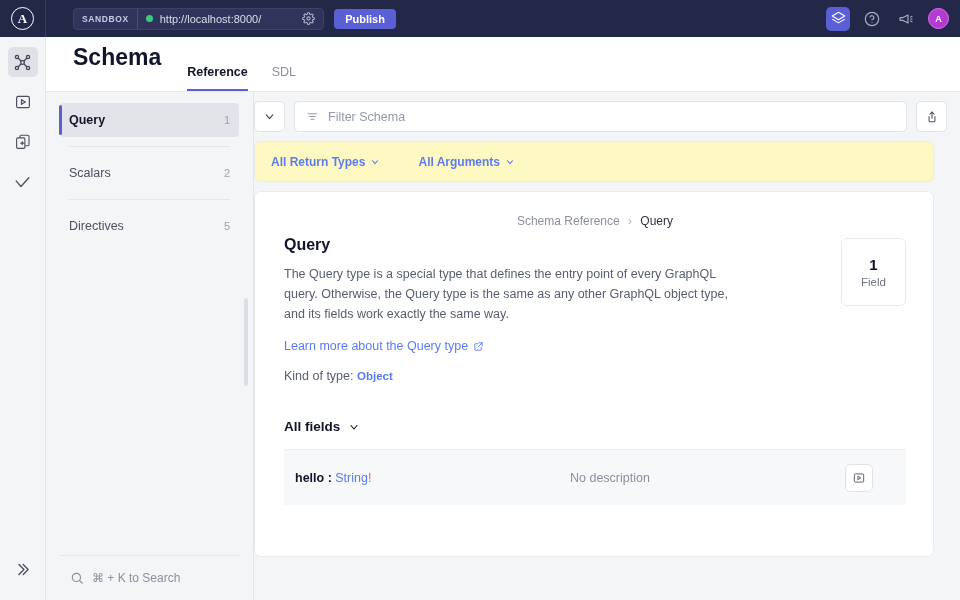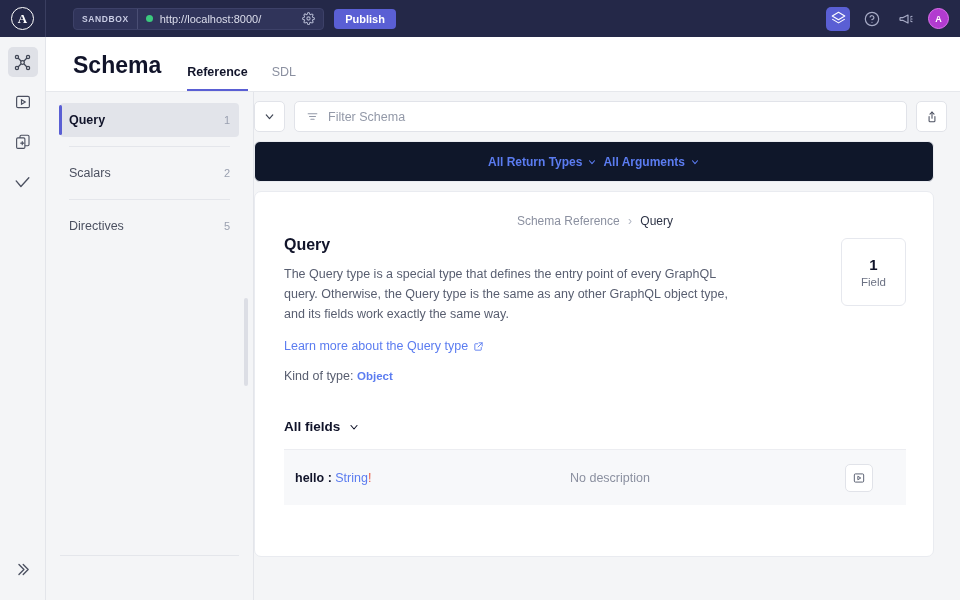--- a/index.html
+++ b/index.html
@@ -90,21 +90,21 @@
   
   .page-header {
     position: absolute; top: 37px; left: 46px; width: 914px; height: 55px;
     background: #ffffff;
     display: flex; align-items: flex-end;
     padding-left: 27px;
     border-bottom: 1px solid #e6e8ec;
   }
   .page-title {
     font-size: 23px; font-weight: bold; color: #11142a;
-    margin-bottom: 12px; margin-right: 26px;
+    margin-bottom: 20px; margin-right: 26px;
   }
   .tabs { display: flex; align-items: flex-end; gap: 24px; }
   .tab {
     font-size: 12.5px; color: #8b90a0; padding-bottom: 10px;
     cursor: pointer; border-bottom: 2.5px solid transparent;
   }
   .tab.active { color: #11142a; font-weight: bold; border-bottom-color: #5a5fd4; }
 
   
   .sidebar {
@@ -159,25 +159,24 @@
     border: 1px solid #e1e3e9; border-radius: 5px;
     display: flex; align-items: center; gap: 9px; padding: 0 11px;
   }
   .filter-input input {
     border: none; outline: none; flex: 1; font-size: 12.5px;
     color: #3f4554; background: transparent;
     font-family: "Liberation Sans", sans-serif;
   }
   .filter-input input::placeholder { color: #9399a8; }
   .pill-bar {
-    margin-top: 9px; height: 41px; background: #0f172a;
+    margin-top: 9px; height: 41px; background: #fef9c3;
     border: 1px solid #e9ebf0; border-radius: 6px;
-    display: flex; align-items: center; gap: 6px; padding: 0 16px;
+    display: flex; align-items: center; gap: 38px; padding: 0 16px;
     width: 680px;
-    justify-content: center;
   }
   .pill {
     display: flex; align-items: center; gap: 5px;
     font-size: 12px; font-weight: bold; color: #5b7cf0; cursor: pointer;
   }
 
   .card {
     margin-top: 9px; width: 680px; height: 366px;
     background: #fff; border: 1px solid #e9ebf0; border-radius: 7px;
     padding: 22px 27px 0 29px; position: relative; overflow: hidden;
@@ -353,20 +352,29 @@
       <span>Scalars</span>
       <span class="side-count">2</span>
     </div>
     <div class="side-sep"></div>
     <div class="side-item">
       <span>Directives</span>
       <span class="side-count">5</span>
     </div>
   </div>
   <div class="side-search-divider"></div>
+  <div class="side-search">
+    <span>
+      <svg width="14" height="14" viewBox="0 0 24 24" fill="none" stroke="#8b90a0" stroke-width="2" stroke-linecap="round">
+        <circle cx="11" cy="11" r="7"></circle>
+        <line x1="16.2" y1="16.2" x2="21" y2="21"></line>
+      </svg>
+    </span>
+    <span class="side-search-text">⌘ + K to Search</span>
+  </div>
 </div>
 <div class="side-scroll"></div>
 
 <div class="main">
 
   <div class="filter-row">
     <div class="sq-btn">
       <span>
         <svg width="13" height="13" viewBox="0 0 24 24" fill="none" stroke="#3f4554" stroke-width="2.2" stroke-linecap="round" stroke-linejoin="round">
           <polyline points="6,9 12,16 18,9"></polyline>

